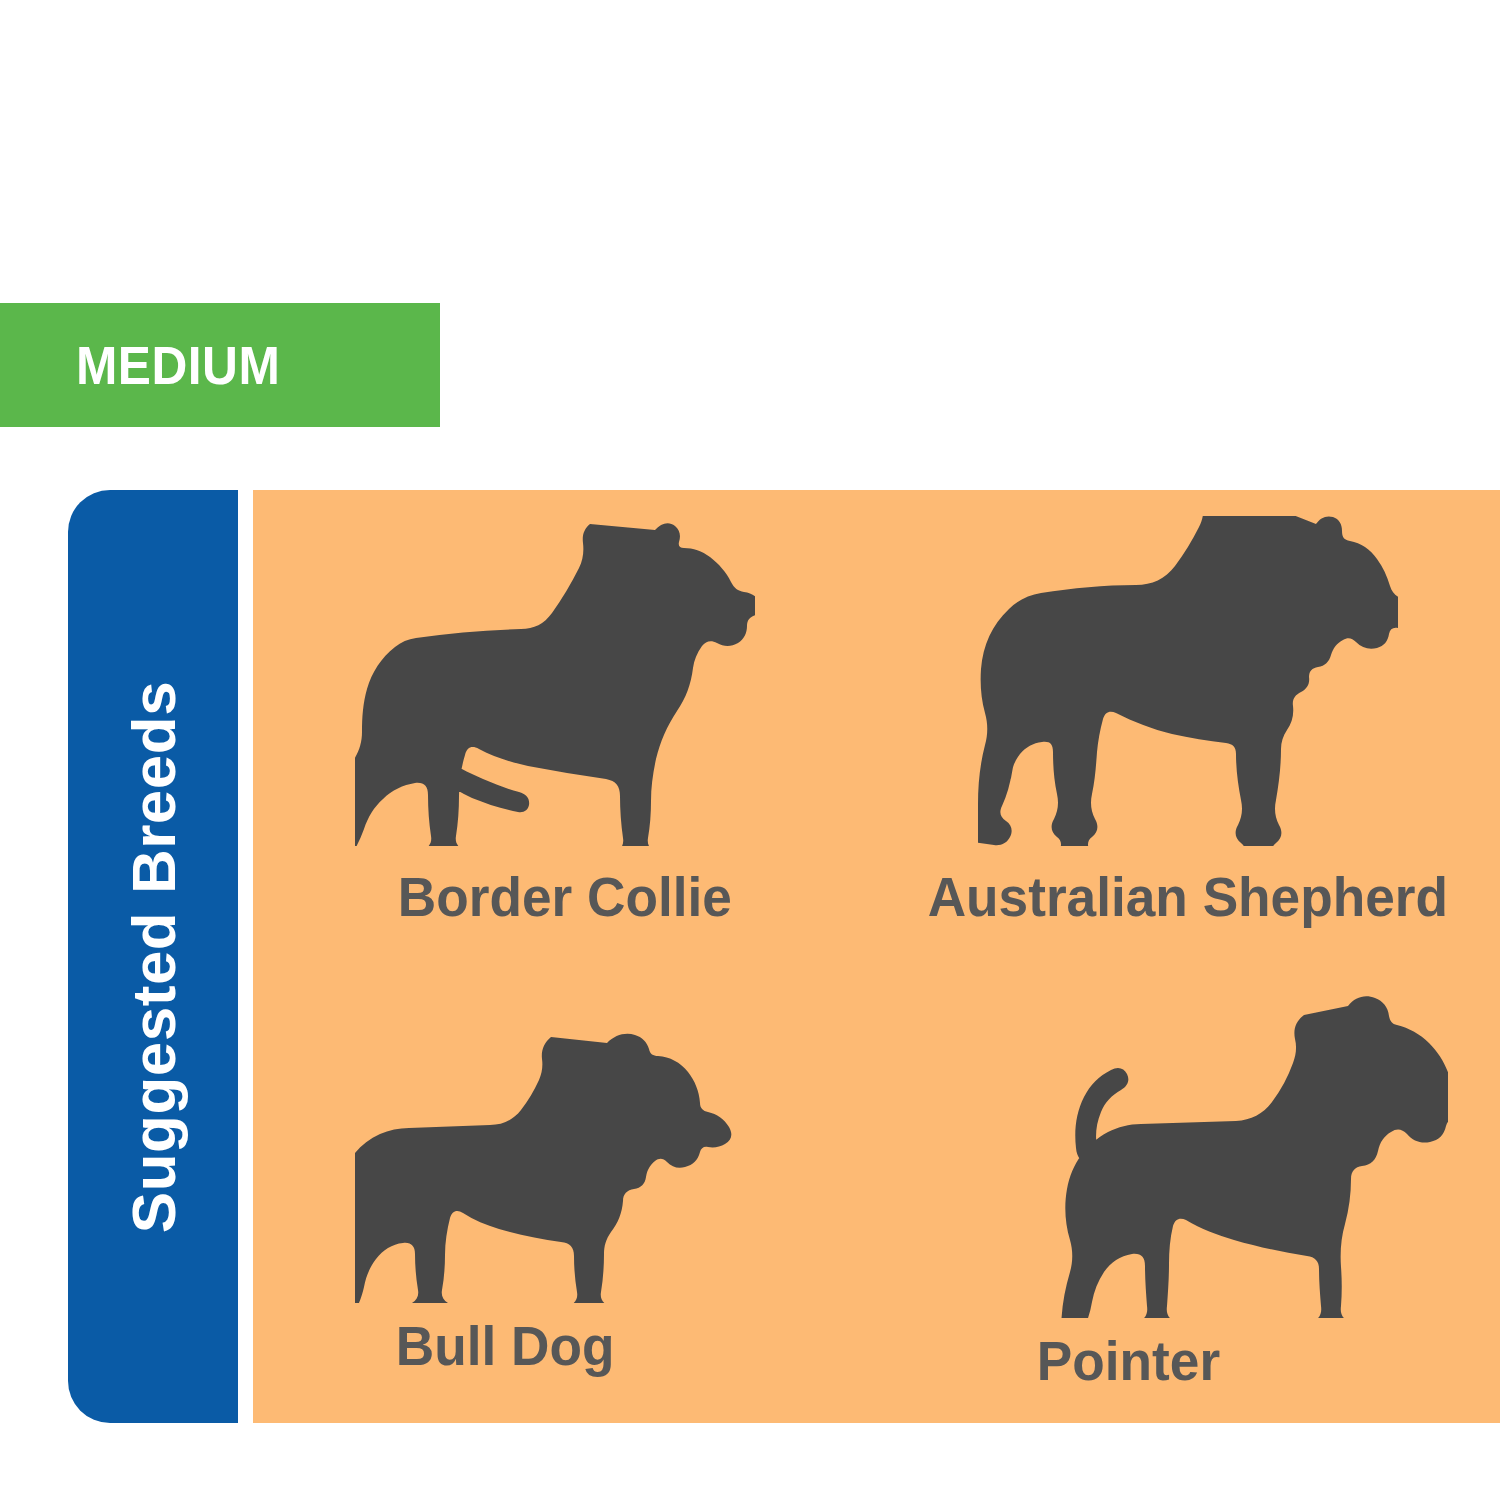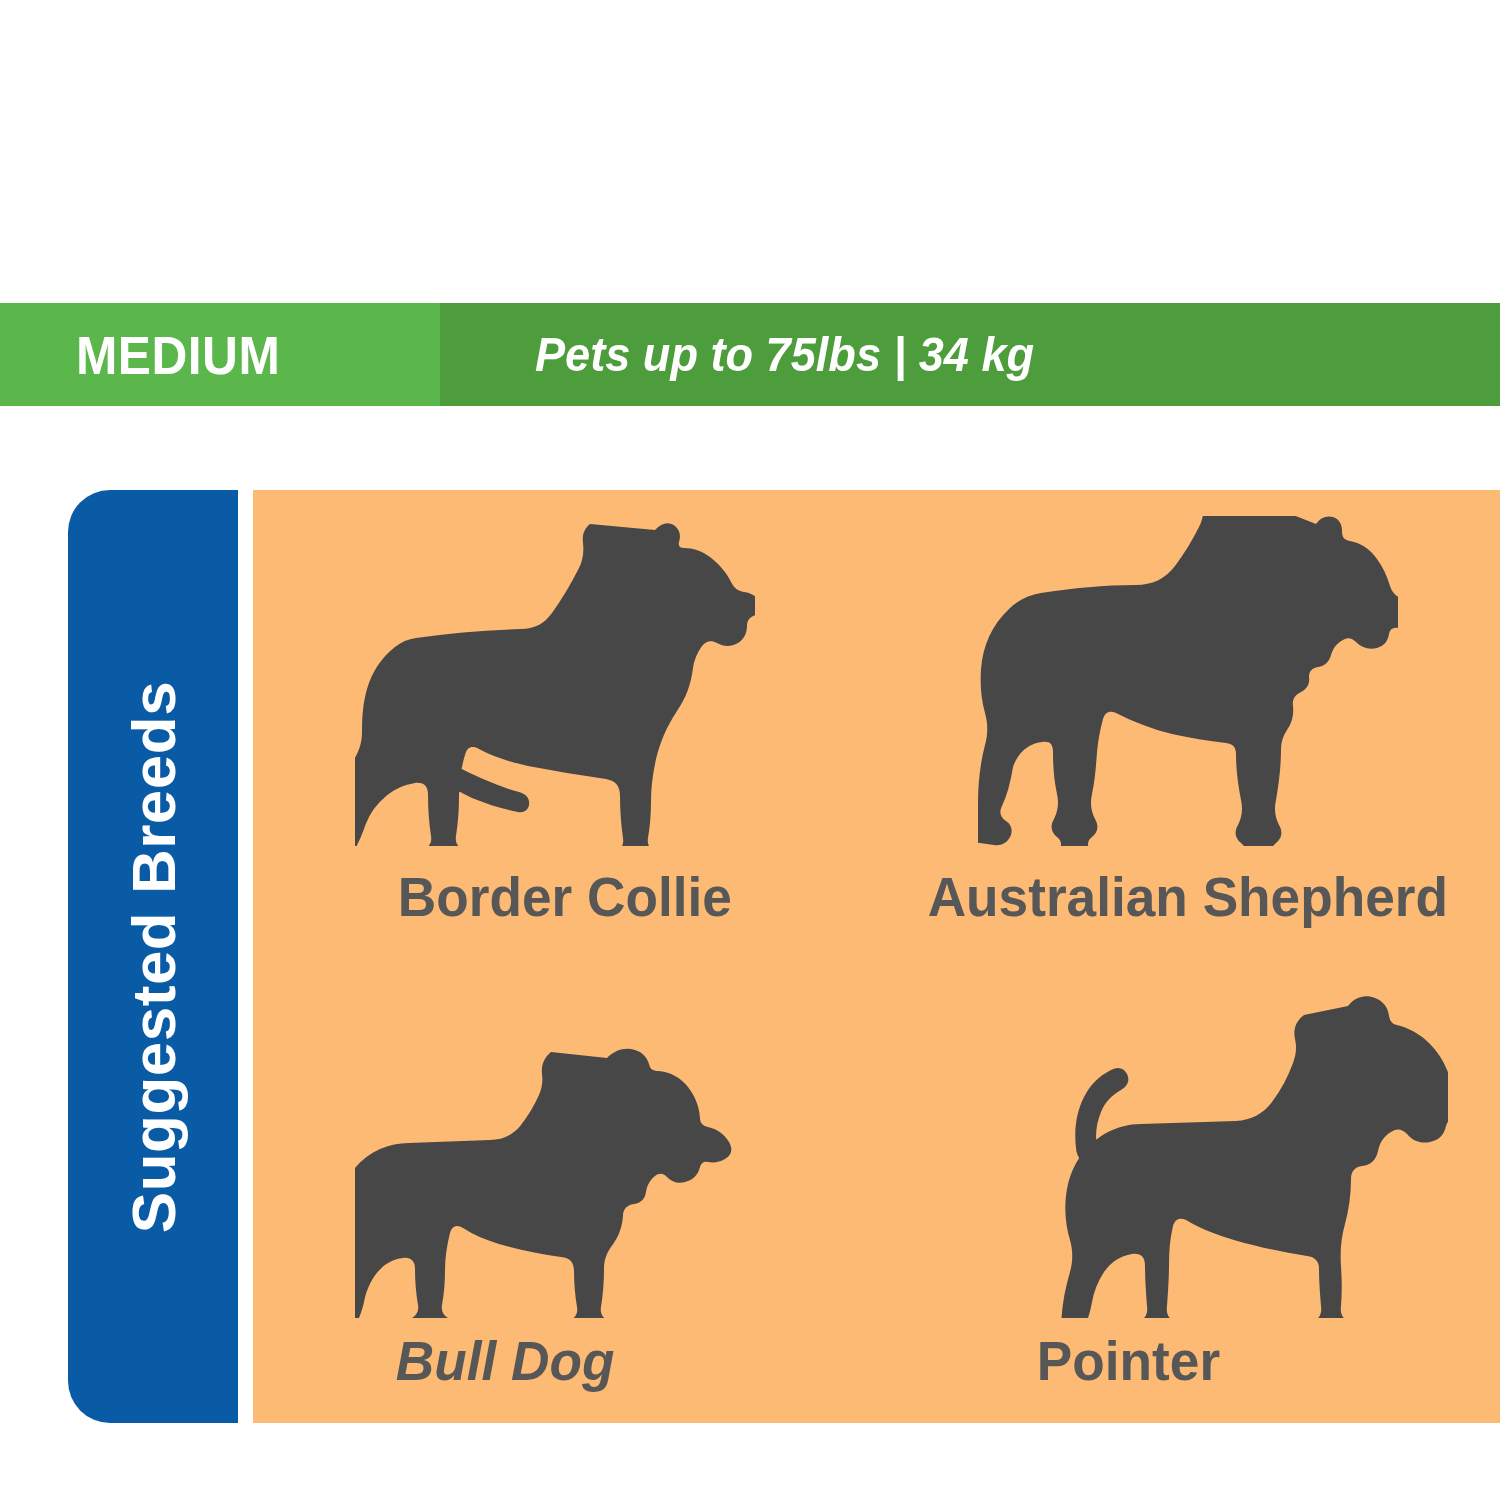--- a/index.html
+++ b/index.html
@@ -58,21 +58,21 @@
     transform-origin: left center;
     white-space: nowrap;
   }
 
   
   .size-band {
     position: absolute;
     left: 0;
     top: 303px;
     width: 1500px;
-    height: 103px;
+    height: 124px;
     display: flex;
     align-items: stretch;
   }
   .size-chip {
     width: 440px;
     background: #5BB74B;
     display: flex;
     align-items: center;
   }
   .size-chip-label {
@@ -166,43 +166,40 @@
     font-size: 56px;
     font-weight: bold;
     color: #575757;
     white-space: nowrap;
     letter-spacing: 0px;
     transform: scaleX(0.95);
   }
   
   .cell-collie   { padding-bottom: 28px; }
   .cell-aussie   { padding-bottom: 28px; }
-  .cell-bulldog  { padding-bottom: 30px; font-style: italic; }
+  .cell-bulldog  { padding-bottom: 45px; }
   .cell-pointer  { padding-bottom: 30px; }
   .cell-collie .breed-label  { margin-top: 18px; }
   .cell-aussie .breed-label  { margin-top: 18px; }
   .cell-bulldog .breed-label { margin-top: 10px; margin-right: 120px; }
   .cell-pointer .breed-label { margin-top: 10px; margin-right: 120px; }
   .cell-collie .breed-art  { margin-right: 20px; }
   .cell-bulldog .breed-art { margin-right: 40px; }
   .cell-pointer .breed-art { margin-left: 60px; }
 </style>
 </head>
 <body>
 
 <div id="page">
 
 
   <div class="size-band">
     <div class="size-chip">
       <div class="size-chip-label">MEDIUM</div>
     </div>
-    <div class="size-desc">
-      <div class="size-desc-label">Pets up to 75lbs | 34 kg</div>
-    </div>
   </div>
 
   <div class="breeds-tab">
     <div class="breeds-tab-label">Suggested Breeds</div>
   </div>
 
   <div class="breeds-panel">
     <div class="breeds-grid">
 
       <div class="breed-cell cell-collie">

